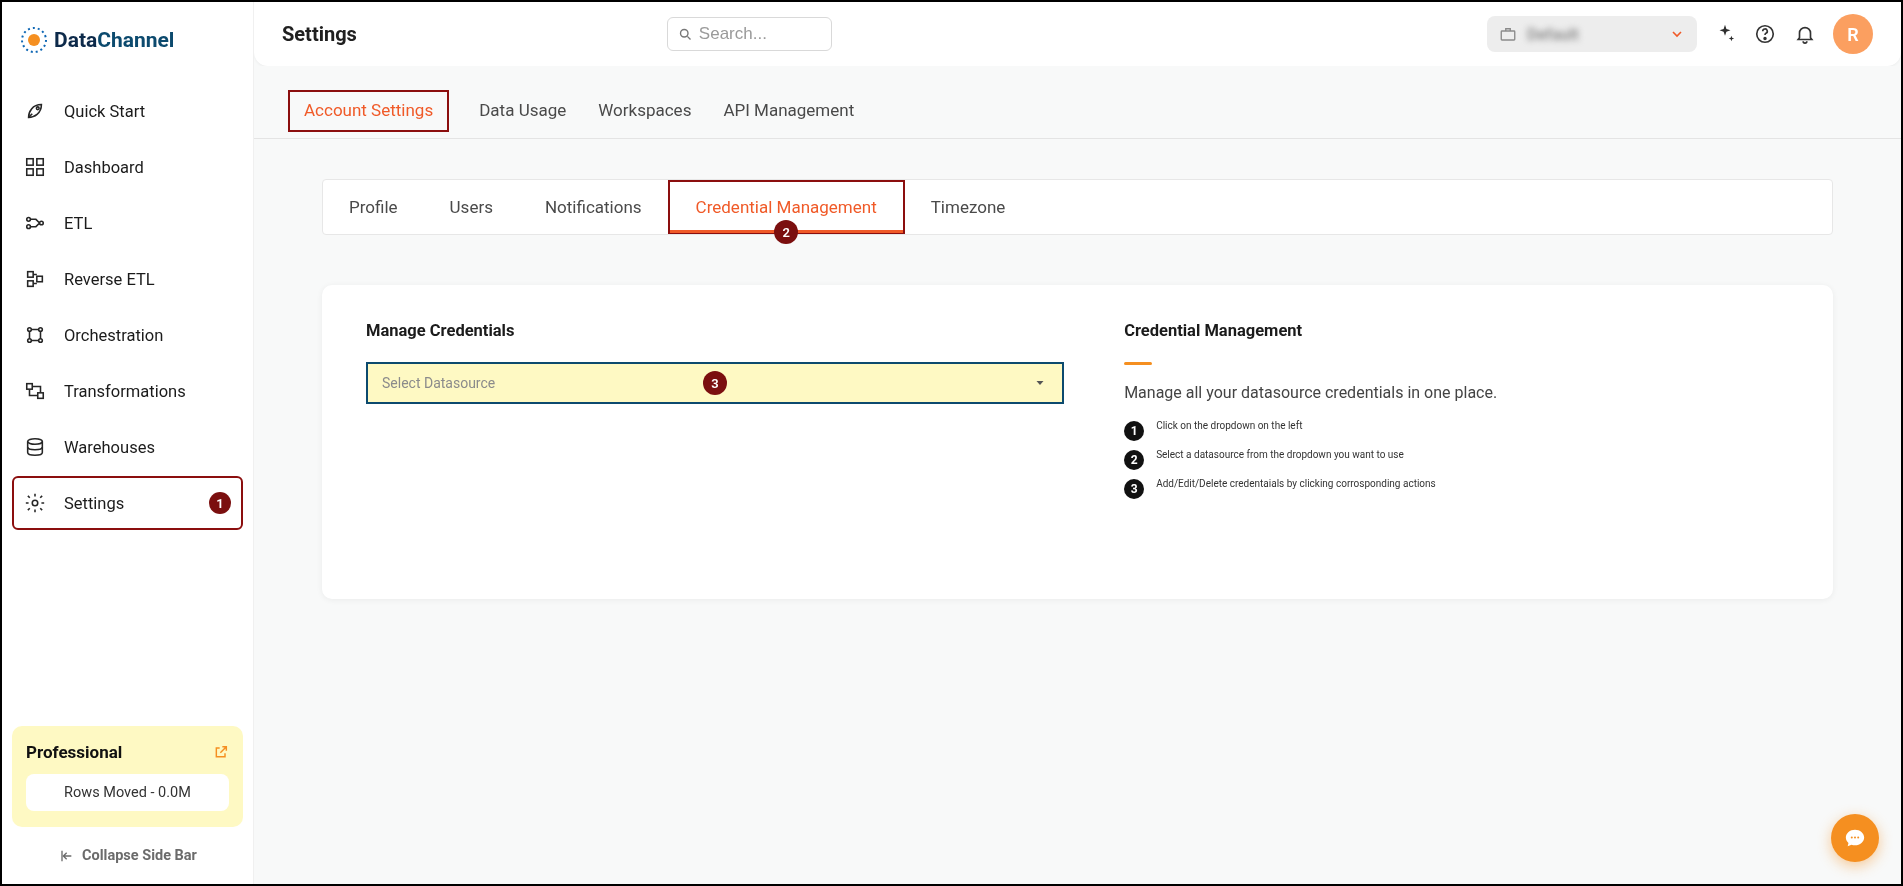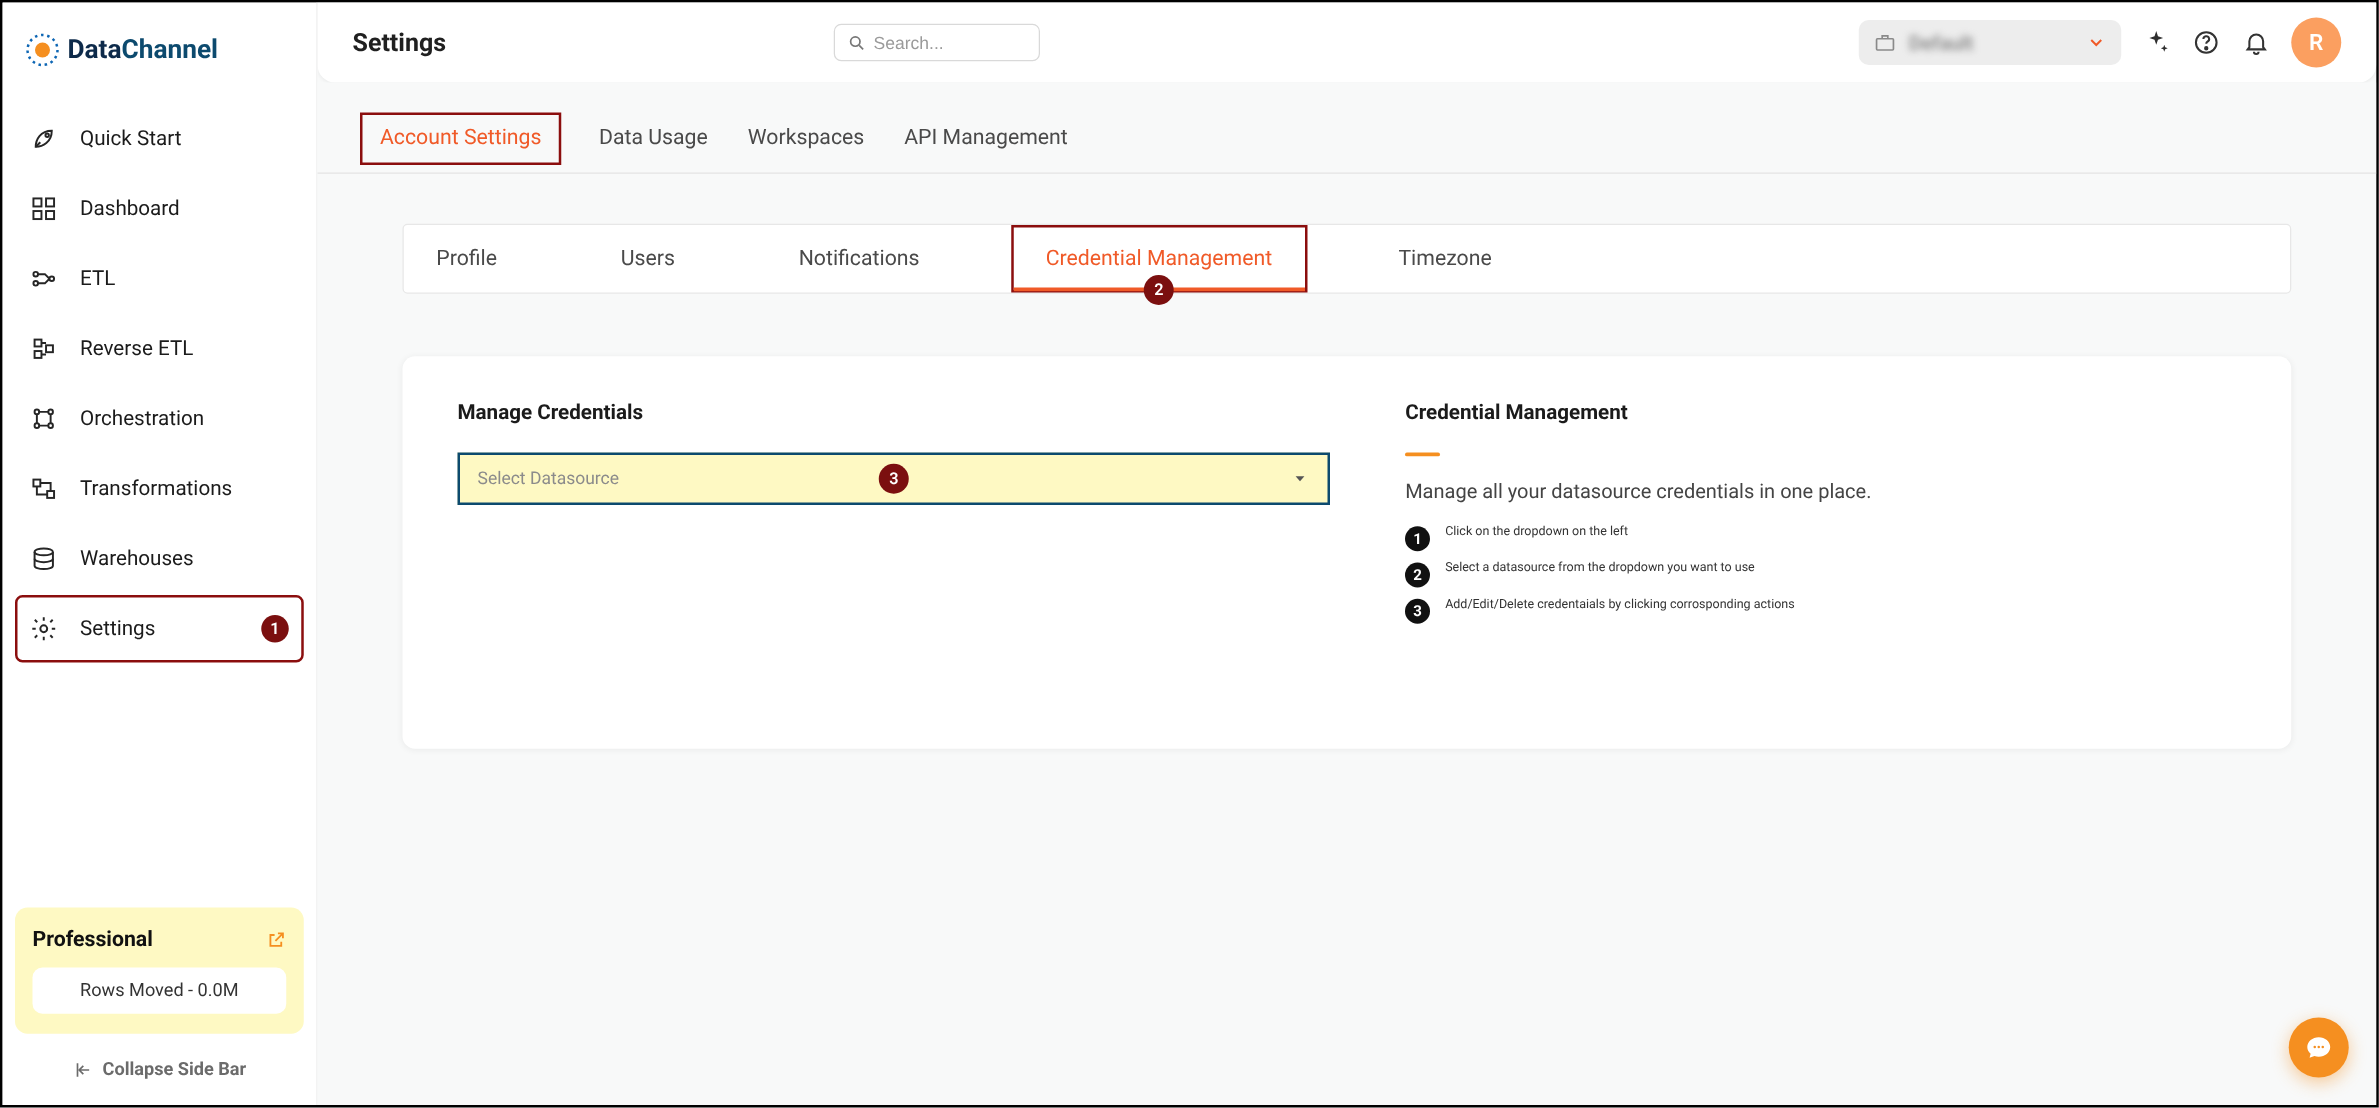--- a/index.html
+++ b/index.html
@@ -130,21 +130,21 @@
     display:flex; align-items:center;
     gap: 6px;
     background:#fff;
     border:1px solid #d9d9d9;
     border-radius:6px;
     padding: 6px 10px;
     color:#9a9a9a;
   }
   .search input {
     border:none; outline:none; width:100%;
-    font-size:14px; color:#333;
+    font-size:17px; color:#333;
   }
   .search input::placeholder { color:#9a9a9a; }
   .topbar-right {
     margin-left:auto;
     display:flex; align-items:center; gap: 16px;
   }
   .ws-picker {
     height: 36px;
     width: 210px;
     background: #ededed;
@@ -204,21 +204,20 @@
     padding: 40px 68px;
   }
   .subtabs-card {
     background:#fff;
     border:1px solid #e7e7e7;
     border-radius:4px;
     display:flex;
     padding: 0 0;
     height: 56px;
     align-items:stretch;
-    gap:47px;
   }
   .subtab {
     display:flex; align-items:center;
     padding: 0 26px;
     font-size:17px;
     color:#4a4a4a;
     cursor:pointer;
     position:relative;
   }
   .subtab.active {

